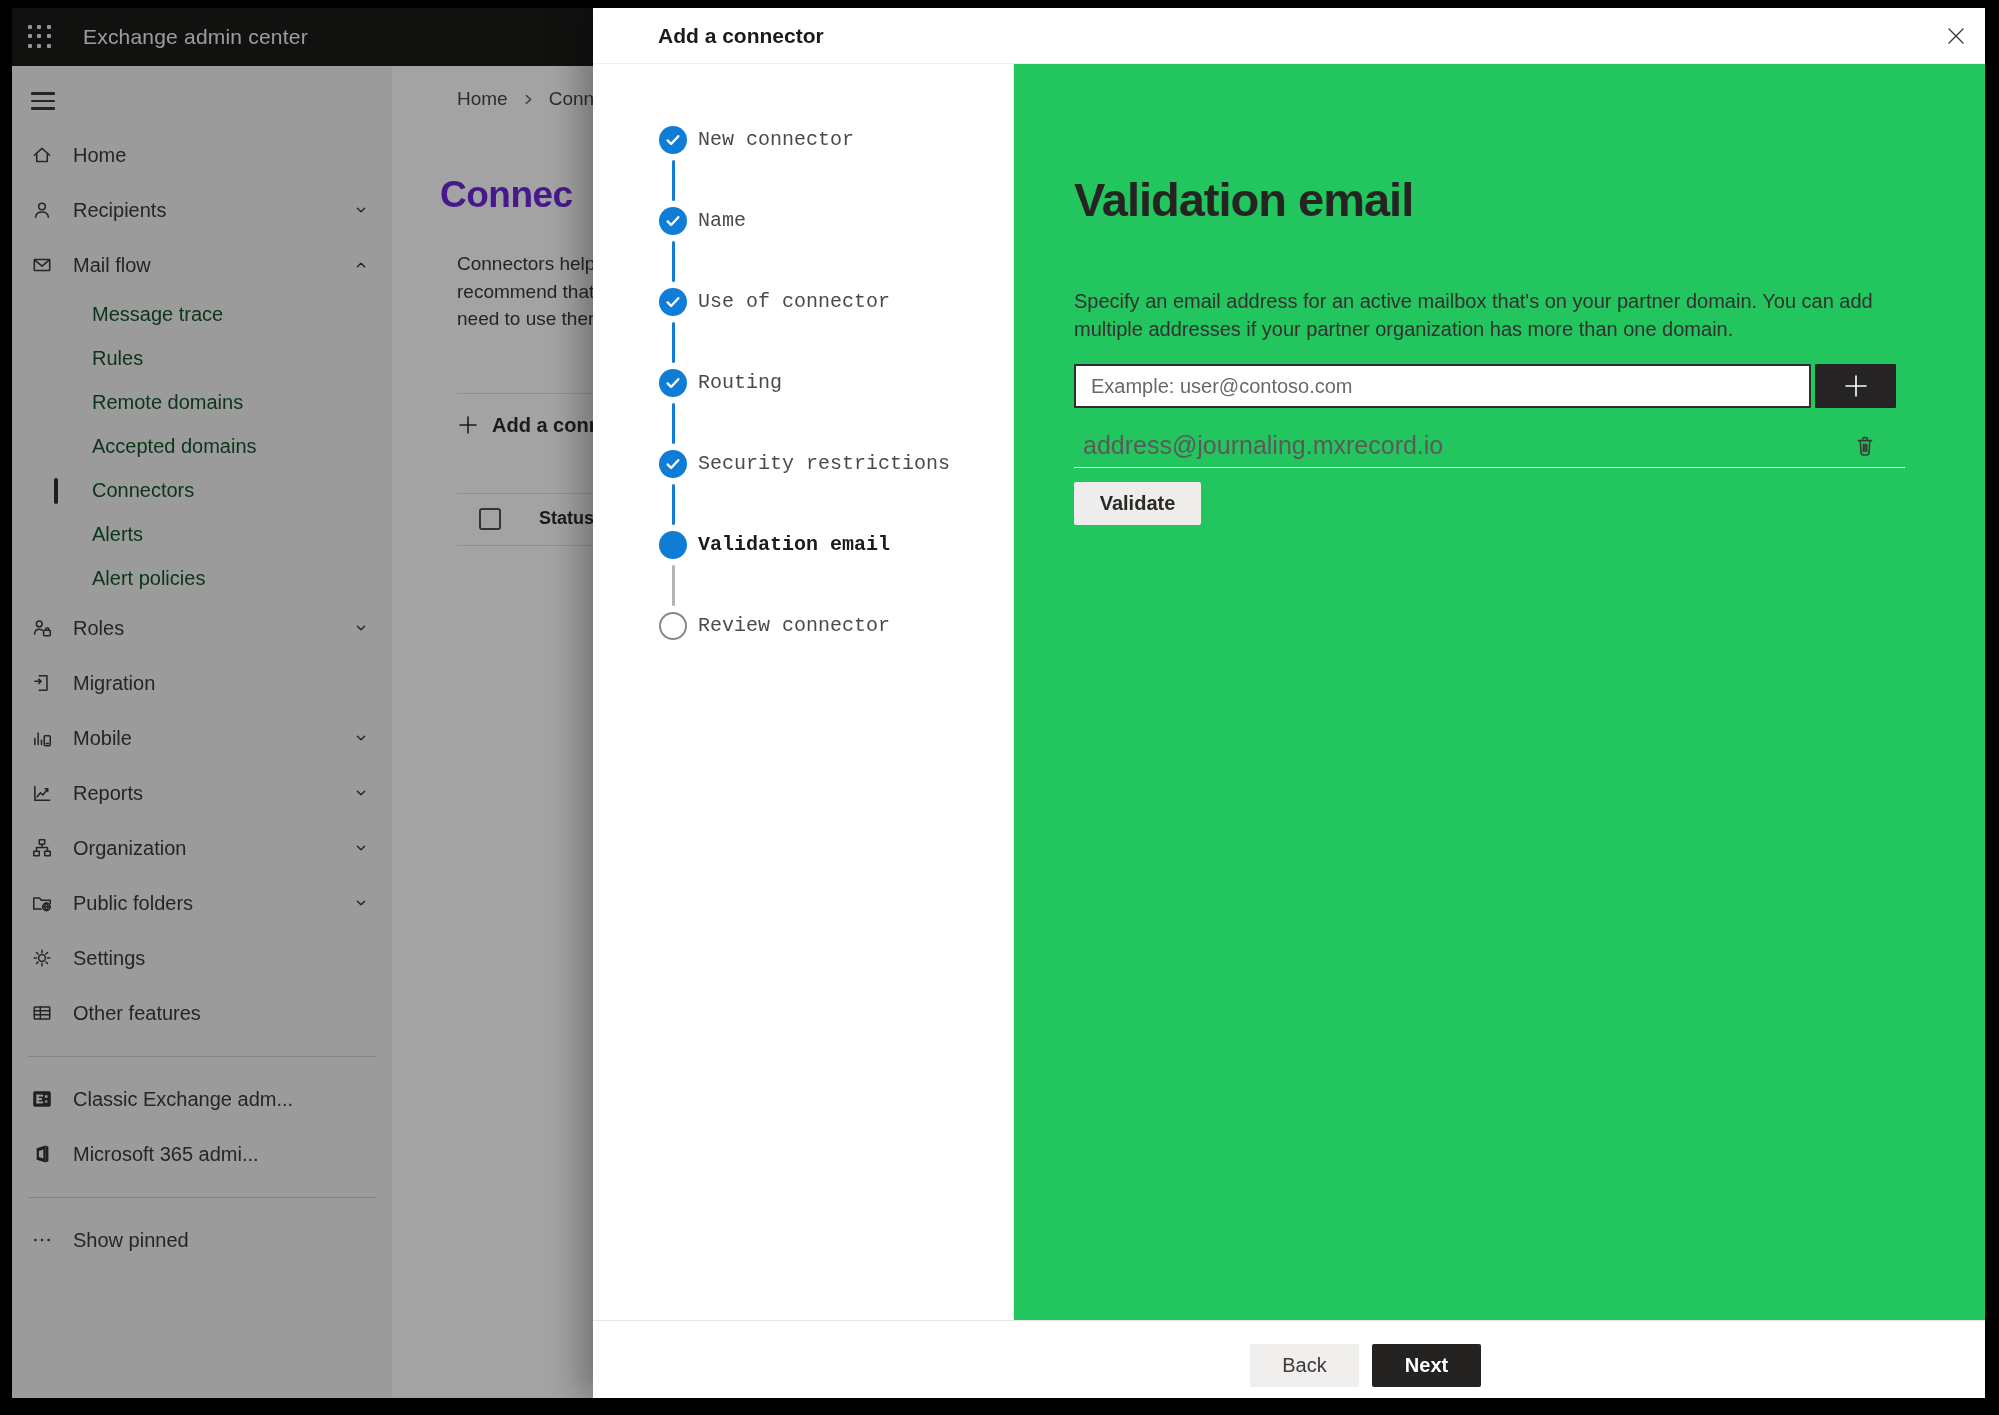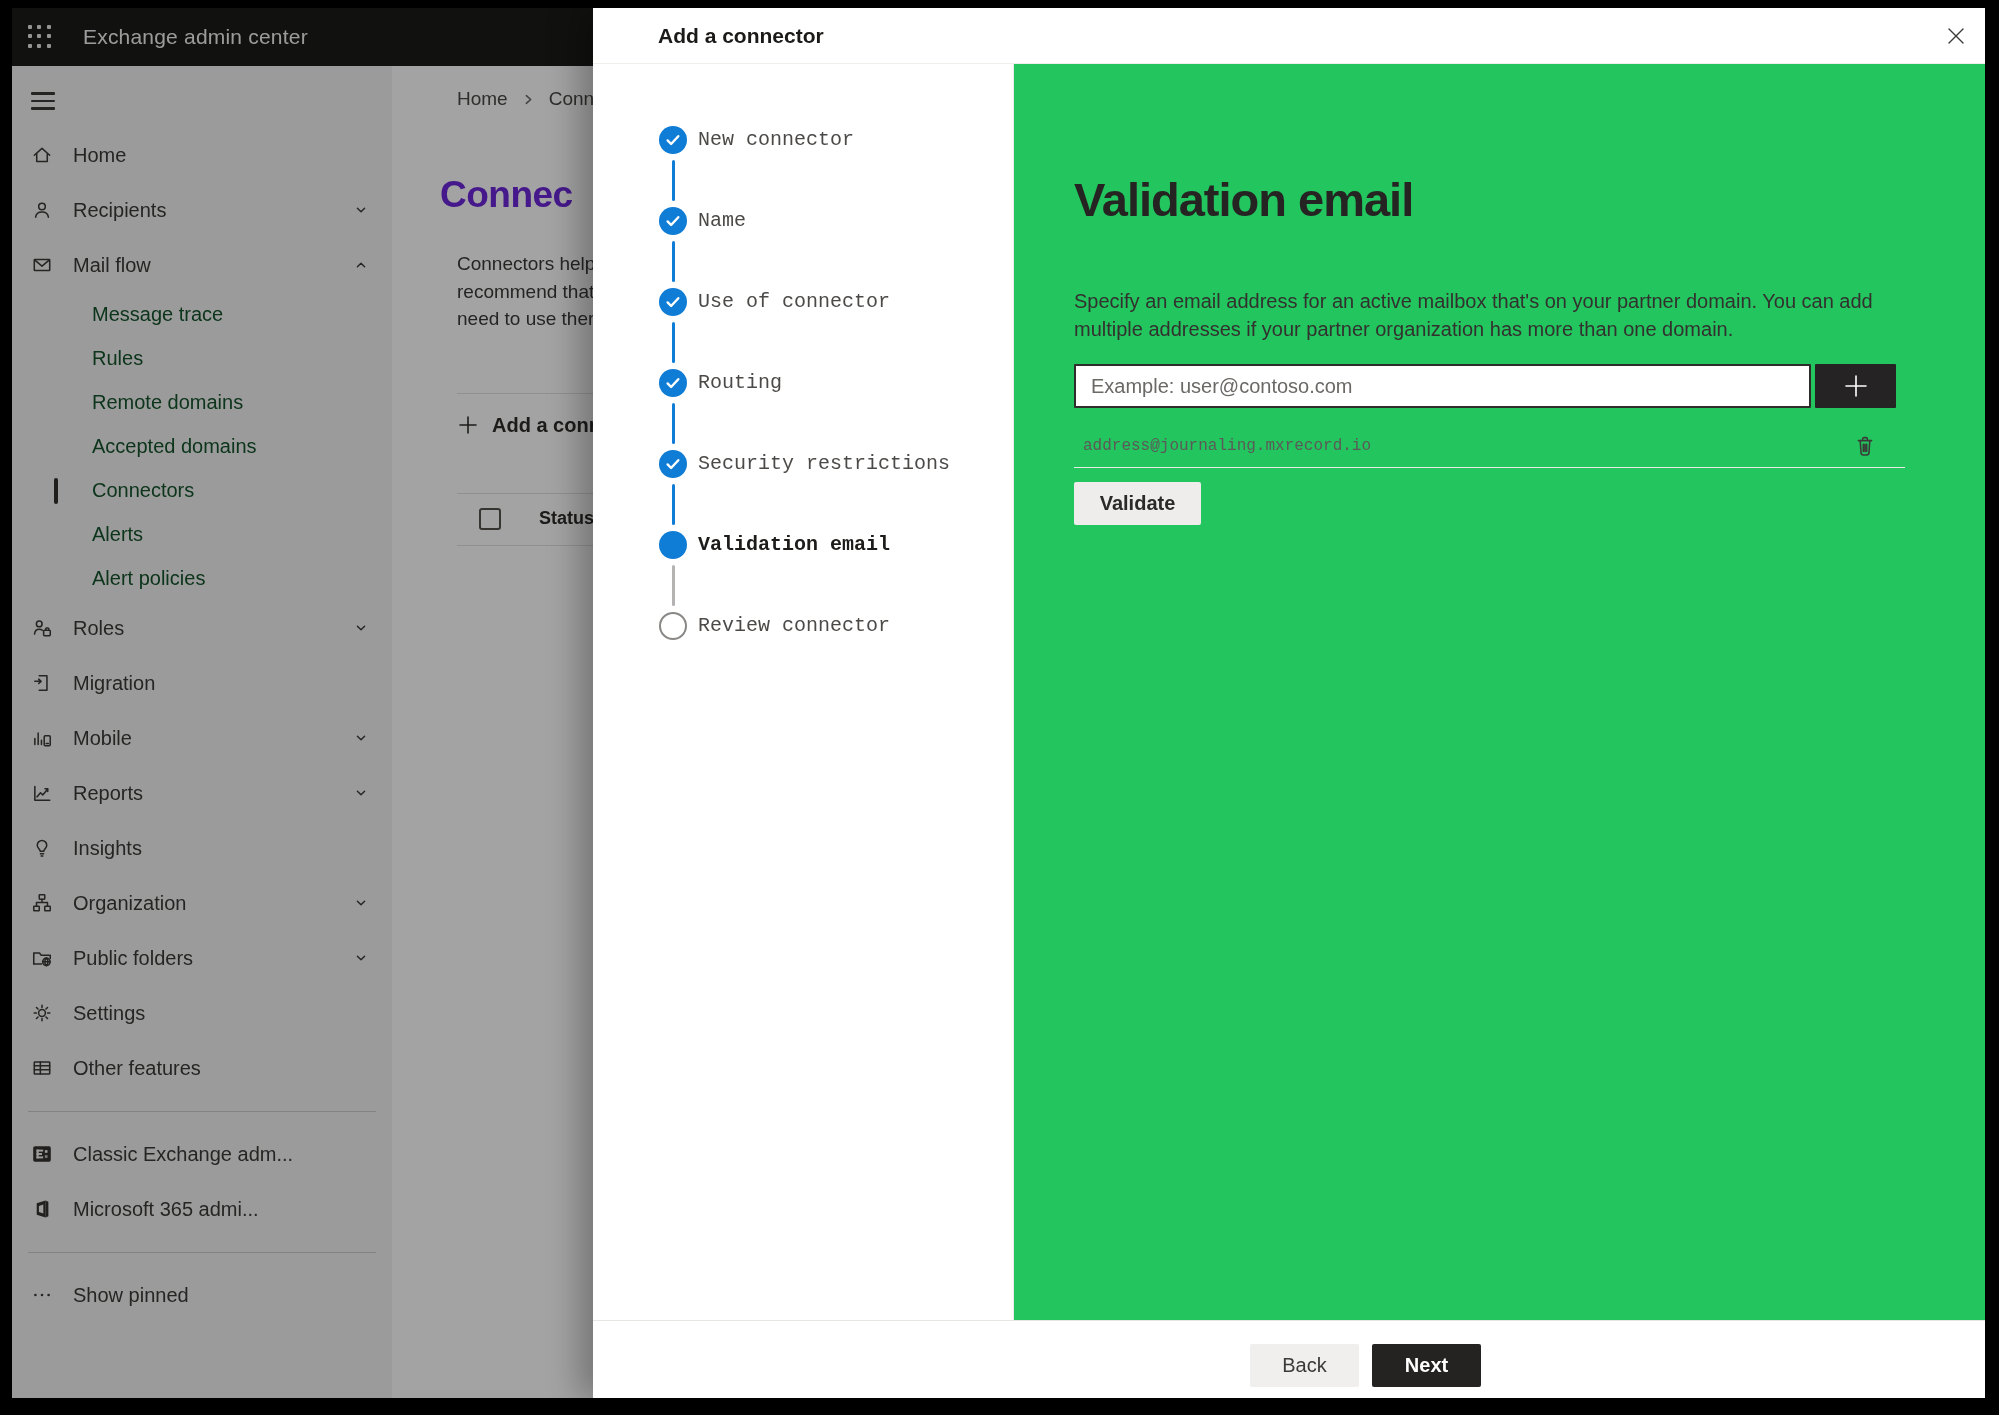--- a/index.html
+++ b/index.html
@@ -74,21 +74,21 @@
   .panel-content{position:absolute;left:422px;top:56px;right:0;bottom:78px;padding:0 80px 0 59px;overflow:hidden;}
   .content-heading{margin:109px 0 0 0;font-size:47px;line-height:54px;font-weight:bold;color:#252423;letter-spacing:-1px;}
   .content-desc{margin-top:60px;font-size:20px;line-height:28px;color:#33312f;max-width:815px;}
   .email-row{margin-top:21px;display:flex;align-items:center;}
   .email-input{width:737px;height:44px;border:2px solid #2e2d2b;border-radius:1px;padding:16px 15px;font-size:20px;color:#201f1e;font-family:"Liberation Sans",sans-serif;outline:none;}
   .email-input::placeholder{color:#6b6966;opacity:1;}
   .add-email-btn{width:81px;height:44px;margin-left:4px;background:#252323;border:none;border-radius:1px;display:flex;align-items:center;justify-content:center;cursor:pointer;}
   .add-email-btn svg{width:30px;height:30px;display:block;}
   .add-email-btn svg path{stroke:#fff;stroke-width:1.6;stroke-linecap:round;}
   .email-list-row{margin-top:16px;height:44px;display:flex;align-items:center;border-bottom:1px solid #eceae8;padding-left:9px;}
-  .email-text{font-size:16px;color:#5c5a58;font-family:Liberation Mono, monospace;}
+  .email-text{font-size:25px;color:#5c5a58;}
   .trash-btn{margin-left:auto;margin-right:26px;width:26px;height:26px;background:none;border:none;padding:0;cursor:pointer;}
   .trash-btn svg{width:24px;height:24px;display:block;}
   .trash-btn svg path{stroke:#3b3a39;fill:none;stroke-width:1.3;stroke-linecap:round;stroke-linejoin:round;}
   .validate-btn{margin-top:14px;width:127px;height:43px;background:#eeedec;border:none;border-radius:2px;font-size:20px;font-weight:bold;color:#2b2a28;font-family:"Liberation Sans",sans-serif;cursor:pointer;}
 
   
   .panel-footer{position:absolute;left:0;right:0;bottom:0;height:78px;border-top:1px solid #e8e6e3;background:#fff;}
   .footer-buttons{position:absolute;left:657px;top:23px;display:flex;gap:13px;}
   .back-btn{width:109px;height:43px;background:#f1efee;border:none;border-radius:2px;font-size:20px;color:#3b3a39;font-family:"Liberation Sans",sans-serif;cursor:pointer;}
   .next-btn{width:109px;height:43px;background:#252322;border:none;border-radius:2px;font-size:20px;font-weight:bold;color:#ffffff;font-family:"Liberation Sans",sans-serif;cursor:pointer;}
@@ -236,29 +236,20 @@
               </svg>
             </span>
           <span>Reports</span>
           <span class="chev">
               <svg viewBox="0 0 20 20">
                 <path d="M6 8l4 4 4-4"></path>
               </svg>
             </span>
         </div>
 
-        <div class="nav-item">
-          <span class="nicon">
-              <svg viewBox="0 0 20 20">
-                <path d="M10 3.2a4.3 4.3 0 0 1 4.3 4.3c0 1.7-.9 2.6-1.7 3.5-.5.6-.8 1.1-.9 1.9h-3.4c-.1-.8-.4-1.3-.9-1.9-.8-.9-1.7-1.8-1.7-3.5A4.3 4.3 0 0 1 10 3.2z"></path>
-                <path d="M8.6 15.3h2.8M9.2 17.2h1.6"></path>
-              </svg>
-            </span>
-          <span>Insights</span>
-        </div>
 
         <div class="nav-item">
           <span class="nicon">
               <svg viewBox="0 0 20 20">
                 <rect x="7.5" y="2.5" width="5" height="4" rx="0.5"></rect>
                 <rect x="2.5" y="13" width="5" height="4" rx="0.5"></rect>
                 <rect x="12.5" y="13" width="5" height="4" rx="0.5"></rect>
                 <path d="M10 6.5v3M10 9.5H5V13M10 9.5h5V13"></path>
               </svg>
             </span>

